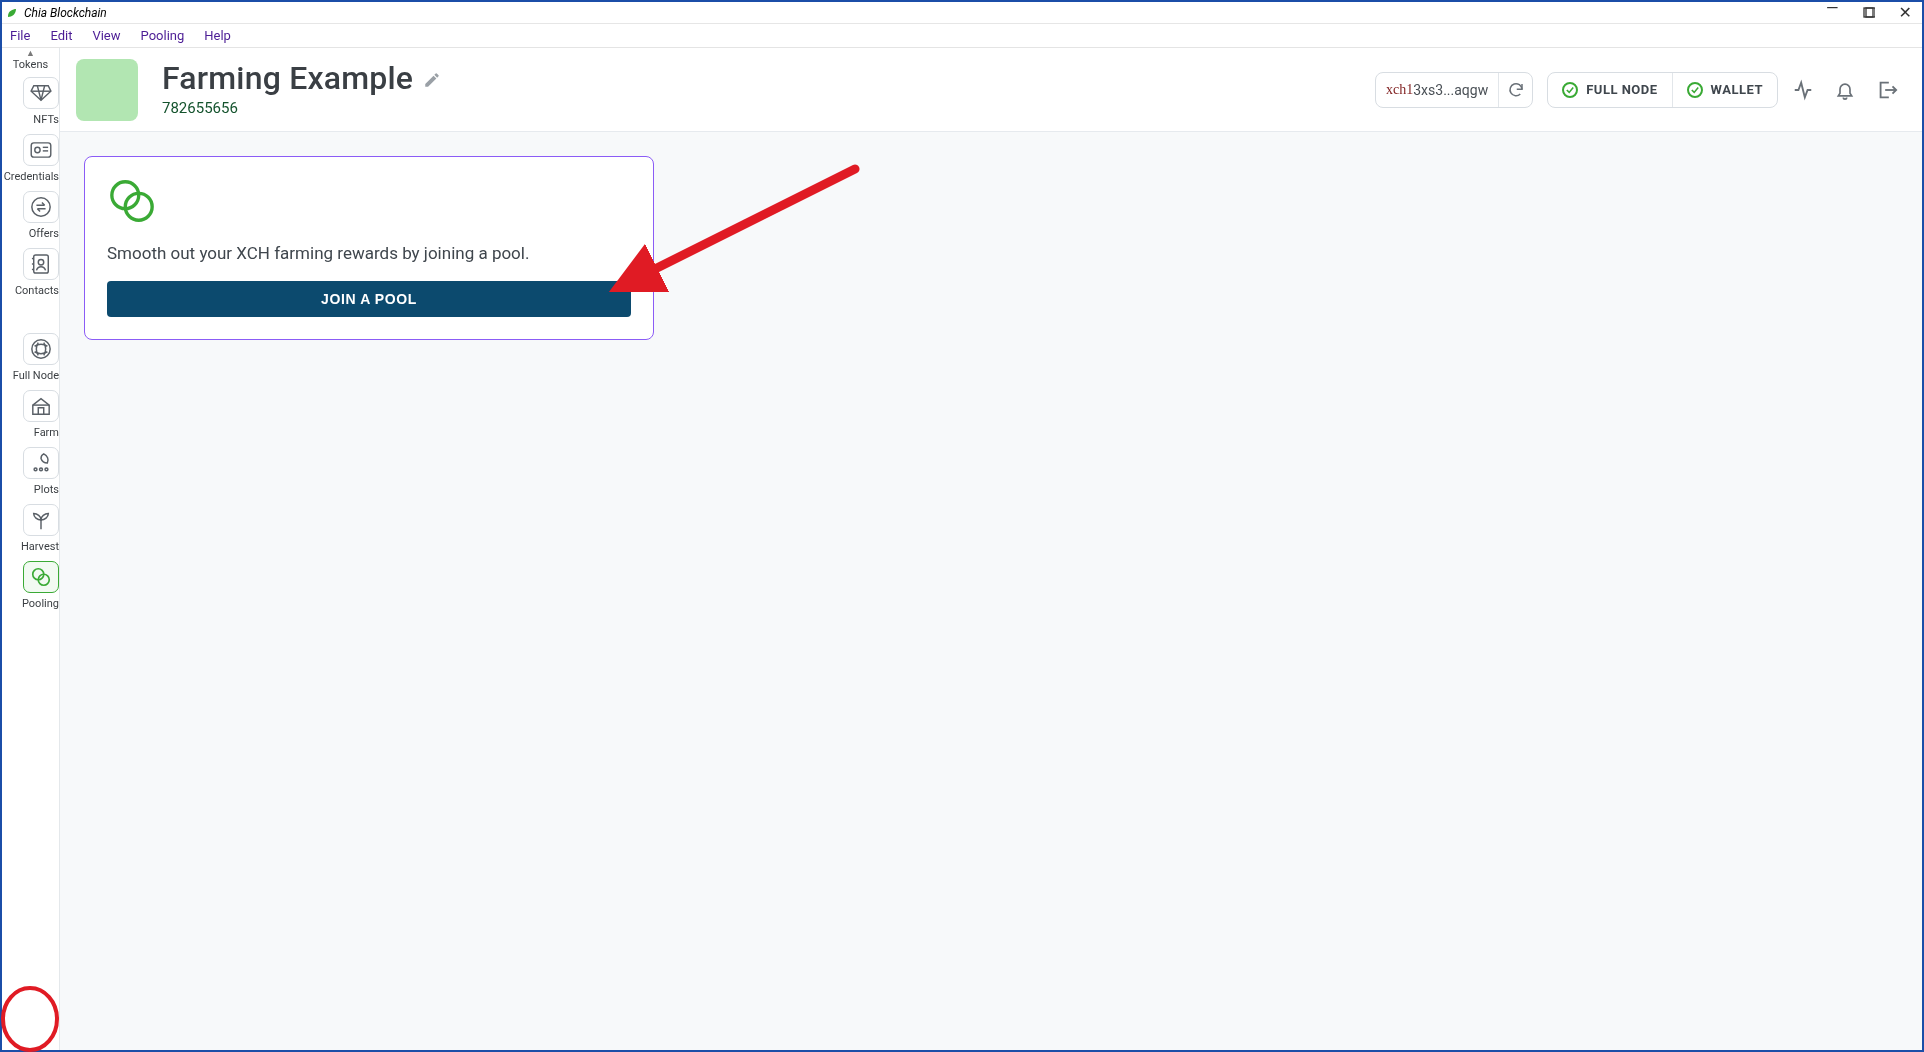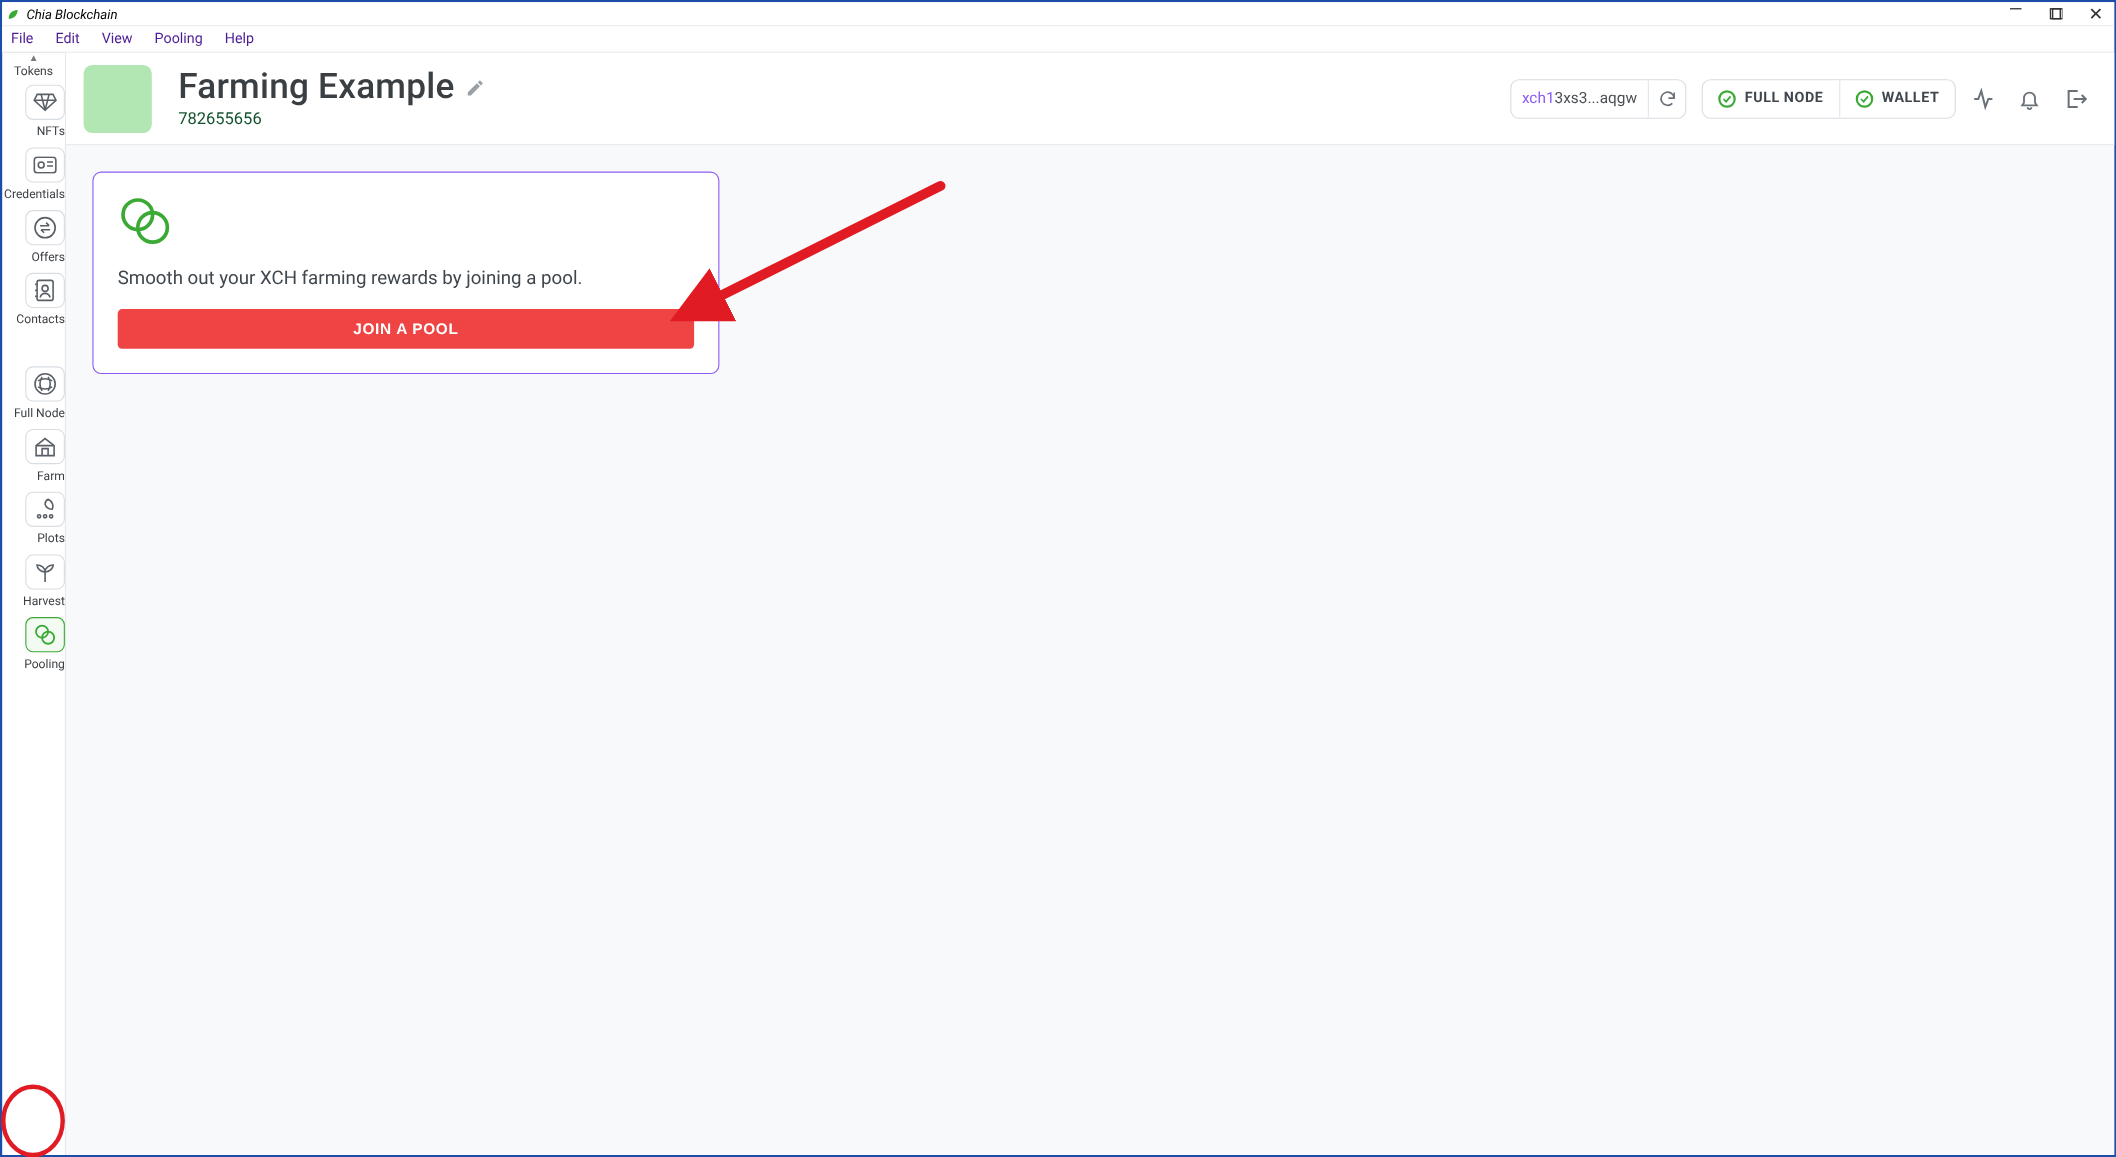--- a/index.html
+++ b/index.html
@@ -48,38 +48,38 @@
   .header-left { display: flex; align-items: flex-start; gap: 24px; }
   .avatar-square { width: 62px; height: 62px; border-radius: 8px; background: #b2e6b2; }
   .title-block { display: flex; flex-direction: column; gap: 2px; }
   .title-row { display: flex; align-items: baseline; gap: 10px; }
   .page-title { font-size: 32px; color: #3a3f44; font-weight: 500; letter-spacing: 0.2px; }
   .edit-pencil { color: #9aa0a6; display: inline-flex; align-items: center; }
   .page-subtitle { font-size: 15px; color: #14532d; }
   .header-right { display: flex; align-items: center; gap: 14px; }
   .addr-group { display: inline-flex; align-items: center; border: 1px solid #d8dde2; border-radius: 8px; overflow: hidden; }
   .addr-text { padding: 6px 10px; font-size: 14px; display: inline-flex; align-items: center; gap: 0; }
-  .addr-prefix { color: #8b5cf6; }
+  .addr-prefix { color: #7f1d1d; font-family: Liberation Serif, serif; }
   .addr-rest { color: #4a5056; }
   .addr-refresh { width: 34px; height: 34px; display: flex; align-items: center; justify-content: center; border-left: 1px solid #e2e6ea; color: #6a7178; }
   .status-group { display: inline-flex; align-items: center; border: 1px solid #d8dde2; border-radius: 8px; overflow: hidden; height: 36px; }
   .status-pill { display: inline-flex; align-items: center; gap: 8px; padding: 0 14px; height: 100%; font-size: 13px; font-weight: 700; color: #3f464d; letter-spacing: 0.5px; }
   .status-divider { width: 1px; height: 100%; background: #e2e6ea; }
   .check-badge { width: 16px; height: 16px; border-radius: 50%; border: 2px solid #3aaa35; display: inline-flex; align-items: center; justify-content: center; color: #3aaa35; }
   .hicons { display: inline-flex; align-items: center; gap: 20px; color: #6a7178; }
   .hicon { display: inline-flex; align-items: center; justify-content: center; width: 22px; height: 22px; }
   
   .content { padding: 24px; position: relative; }
   .card {
     width: 570px; background: #fff; border: 1px solid #8b5cf6; border-radius: 8px;
     padding: 20px 22px 22px; box-shadow: 0 0 0 rgba(0,0,0,0);
   }
   .card-icon { color: #3aaa35; margin-bottom: 18px; }
   .card-text { font-size: 17px; color: #3f464d; margin-bottom: 18px; }
-  .join-btn { width: 100%; height: 36px; background: #ef4444; color: #fff; border: none; border-radius: 4px; font-weight: 700; font-size: 14px; letter-spacing: 0.6px; cursor: pointer; }
+  .join-btn { width: 100%; height: 36px; background: #0c4a6e; color: #fff; border: none; border-radius: 4px; font-weight: 700; font-size: 14px; letter-spacing: 0.6px; cursor: pointer; }
   
   .arrow-overlay { position: absolute; left: 540px; top: 32px; pointer-events: none; }
   
   
   svg { display: block; }
 </style>
 </head>
 <body>
 
 <div class="window">

